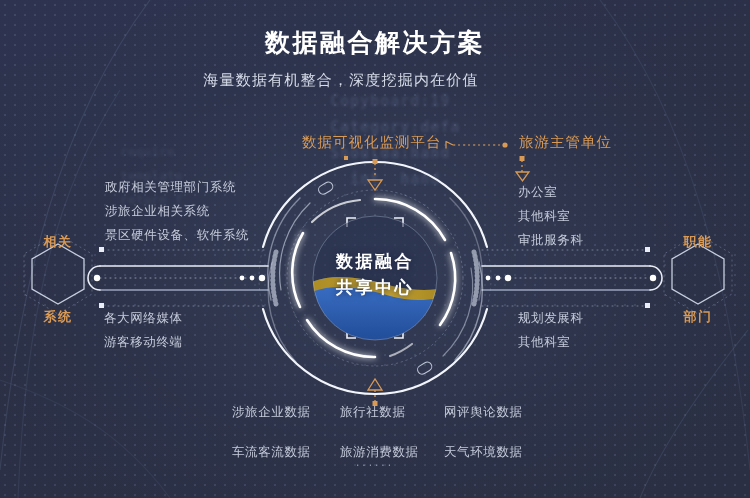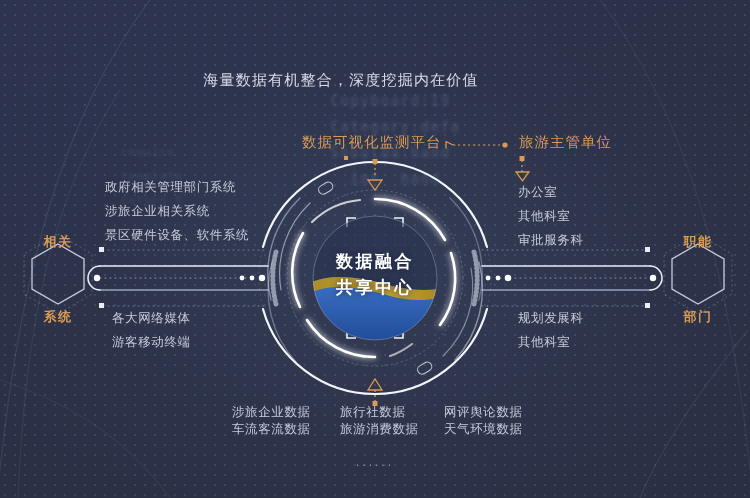--- a/index.html
+++ b/index.html
@@ -73,29 +73,30 @@
     position:absolute; top:140px; left:444px; width:66px; height:10px;
   }
 
   
   .col{ position:absolute; }
   .col .item{
     font-size:12.5px; color:#c6ccdb; line-height:24px;
     letter-spacing:0.6px; white-space:nowrap;
   }
   #col-left-top   { left:105px; top:175px; }
-  #col-left-bottom{ left:112px; top:306px; }
+  #col-left-bottom{ left:104px; top:306px; }
   #col-right-top  { left:518px; top:180px; }
   #col-right-bottom{ left:518px; top:306px; }
 
   
   #bottom-grid{
     position:absolute; left:232px; top:404px;
     display:grid;
     grid-template-columns:108px 104px 100px;
+    row-gap:23px;
     text-align:left;
   }
   #bottom-grid .item{
     font-size:12.5px; color:#c6ccdb; letter-spacing:0.6px; white-space:nowrap;
   }
   #bottom-ellipsis{
     position:absolute; left:0; top:455px; width:750px;
     text-align:center; color:#8e97ad; font-size:12px; letter-spacing:3px;
   }
 
@@ -286,20 +287,21 @@
       <rect x="344" y="156" width="4" height="4" fill="#d99a55"></rect>
     </g>
   </svg>
 
   <svg class="toparrow" viewBox="0 0 66 10">
     <polyline points="9,5 2,1.5 2,8.5" fill="none" stroke="#d99a55" stroke-width="1.2" stroke-linejoin="round"></polyline>
     <line x1="9" y1="5" x2="57" y2="5" stroke="#d99a55" stroke-width="1.2" stroke-dasharray="2 3"></line>
     <circle cx="61" cy="5" r="2.6" fill="#d99a55"></circle>
   </svg>
 
+  <div id="title">数据融合解决方案</div>
   <div id="subtitle">海量数据有机整合，深度挖掘内在价值</div>
 
   <div class="toplabel" id="top-label-left">数据可视化监测平台</div>
   <div class="toplabel" id="top-label-right">旅游主管单位</div>
 
   <div class="col" id="col-left-top">
     <div class="item">政府相关管理部门系统</div>
     <div class="item">涉旅企业相关系统</div>
     <div class="item">景区硬件设备、软件系统</div>
   </div>

